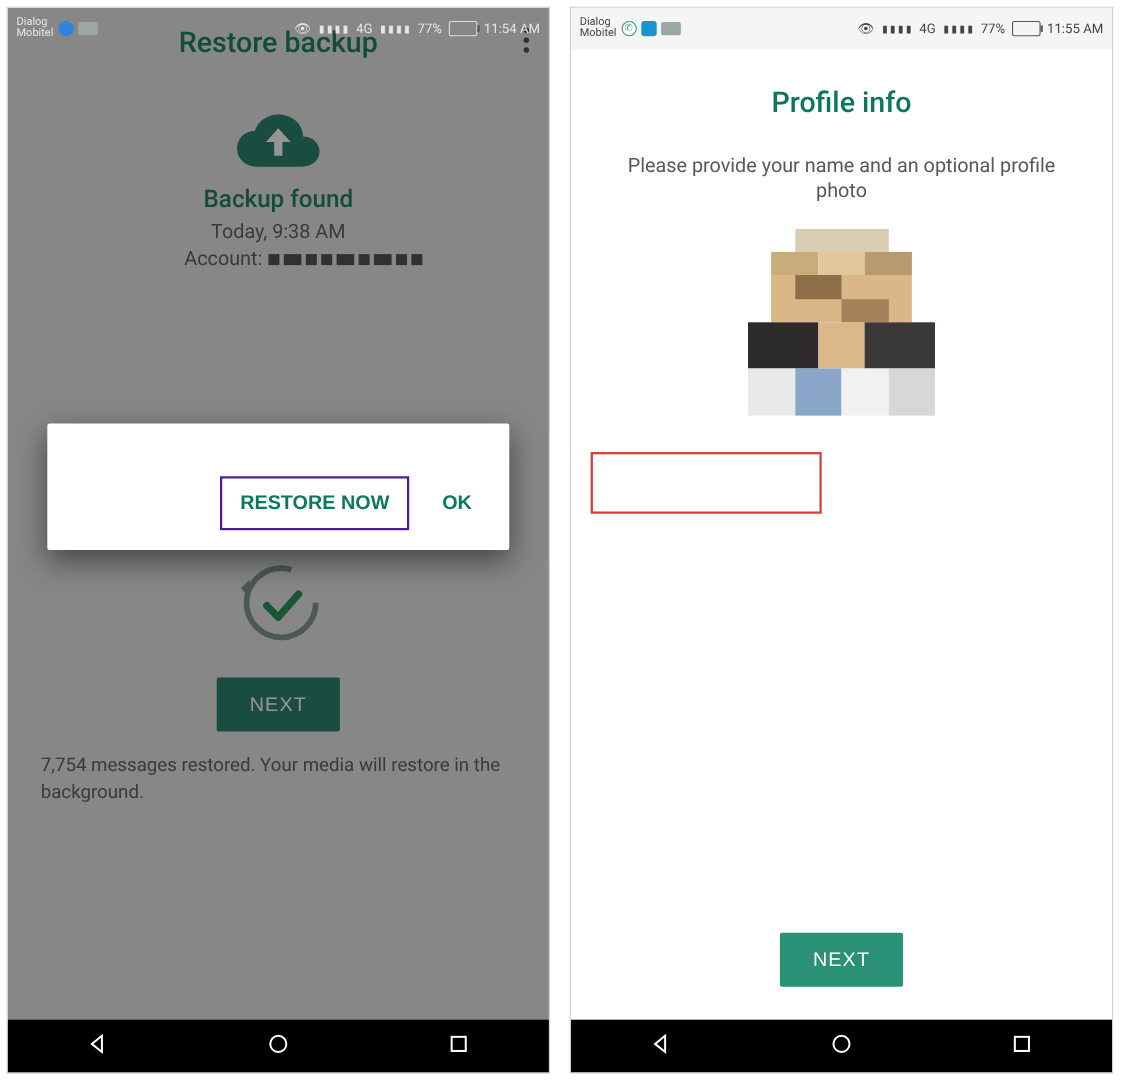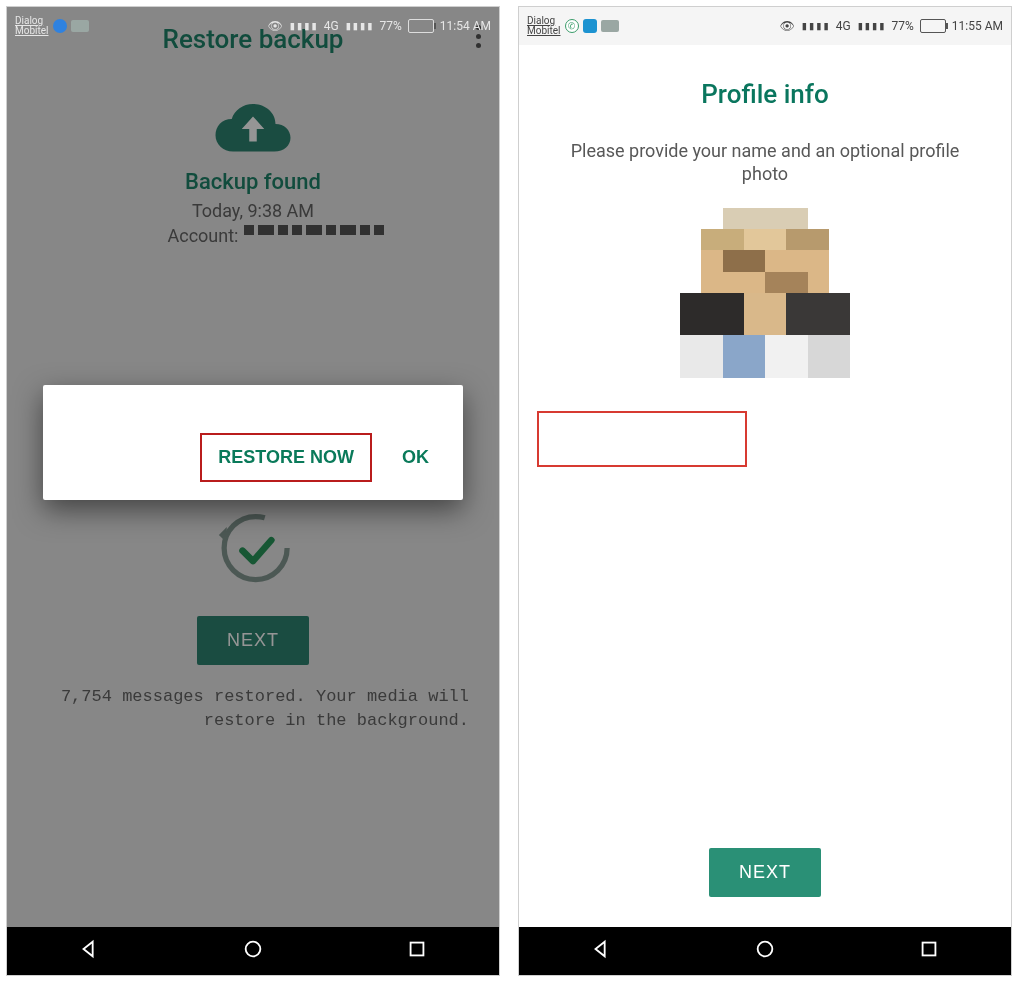--- a/index.html
+++ b/index.html
@@ -25,21 +25,21 @@
     height: 38px;
     background: #f5f5f5;
     color: #444;
     font-size: 12px;
     display: flex;
     align-items: center;
     justify-content: space-between;
     padding: 0 8px;
   }
   .status-left { display:flex; align-items:center; gap:4px; line-height:1; }
-  .carrier { font-size: 10px; line-height: 1; text-decoration: underline; }
+  .carrier { font-size: 10px; line-height: 1; }
   .status-right { display:flex; align-items:center; gap:6px; }
   .pill-blue { width:14px; height:14px; border-radius:50%; background:#2f82e0; display:inline-block;}
   .pill-grey { width:18px; height:12px; border-radius:2px; background:#9aa7a3; display:inline-block;}
   .sq-blue { width:14px; height:14px; border-radius:3px; background:#1c93d1; display:inline-block;}
   .battery-box{ width:26px; height:14px; border:1px solid #555; border-radius:2px; position:relative;}
   .battery-box::after{content:"";position:absolute; right:-3px; top:3px; width:2px; height:6px; background:#555;}
   .battery-fill{ height:100%; background:#555;}
   .signal { font-family: monospace; }
   
   .navbar {
@@ -52,38 +52,38 @@
   .dim-layer { position:absolute; inset:0; background:rgba(20,20,20,0.45); }
   .s1-base { position:absolute; inset:0; background:#e5e5e5; }
   .s1-header { display:flex; align-items:center; justify-content:center; height:64px; position:relative; }
   .s1-header-title { color:#107b5f; font-size:26px; font-weight:500; }
   .menu-dots { position:absolute; right:18px; top:18px; display:flex; flex-direction:column; gap:4px;}
   .menu-dots span{ width:5px;height:5px;border-radius:50%;background:#4a4a4a;display:block;}
   .cloud-block{ text-align:center; margin-top:28px;}
   .cloud-icon svg { width:80px;}
   .backup-found{ color:#107b5f; font-size:22px; font-weight:500; margin-top:6px;}
   .meta-line{ color:#5a5a5a; font-size:18px; margin-top:6px;}
-  .account-line{ color:#5a5a5a; font-size:18px; margin-top:4px; display:flex; justify-content:center; align-items:flex-start; gap:6px;padding-left:46px;}
+  .account-line{ color:#5a5a5a; font-size:18px; margin-top:4px; display:flex; justify-content:center; align-items:center; gap:6px;padding-left:46px;}
   .censor { display:inline-flex; gap:4px;}
   .censor i { width:10px;height:10px;background:#4a4a4a;display:inline-block;}
   .censor i.lg{ width:16px;}
   .restore-check{ text-align:center; margin-top:260px;}
   .restore-check svg{ width:84px;}
   .next-btn{ margin:22px auto 0; display:block; background:#1f7a66; color:#fff; border:none; padding:14px 30px; font-size:18px; font-weight:500; letter-spacing:1px; border-radius:2px;}
-  .restored-text{ text-align:right; color:#5a5a5a; font-size:17px; padding:20px 30px 0; line-height:1.4;font-family:Liberation Mono, monospace;}
+  .restored-text{ text-align:left; color:#5a5a5a; font-size:17px; padding:20px 30px 0; line-height:1.4;}
   
   .dialog{
     position:absolute; left:36px; right:36px; top:378px;
     background:#fff; border-radius:2px; padding:26px 24px 18px;
     box-shadow:0 10px 28px rgba(0,0,0,0.5);
   }
   .dialog-msg{ color:#333; font-size:20px; line-height:1.35;}
   .dialog-actions{ display:flex; justify-content:flex-end; gap:20px; margin-top:22px; align-items:center;}
   .dlg-btn{ color:#0a7a5a; font-size:18px; font-weight:600; background:none; border:none; padding:8px 10px;}
-  .highlight-box{ border:2px solid #b91c1c; padding:4px 6px;}
+  .highlight-box{ border:2px solid #4c1d95; padding:4px 6px;}
   
   .s2-header{ text-align:center; margin-top:34px;}
   .s2-title{ color:#0a765e; font-size:26px; font-weight:500;}
   .s2-instr{ color:#585858; font-size:18px; text-align:center; padding:30px 36px 12px; line-height:1.3;}
   .avatar{
     width:170px; height:170px; margin:10px auto 0; position:relative;
     display:grid; grid-template-columns:repeat(8,1fr); grid-template-rows:repeat(8,1fr);
     overflow:hidden;
   }
   .avatar div{ }

